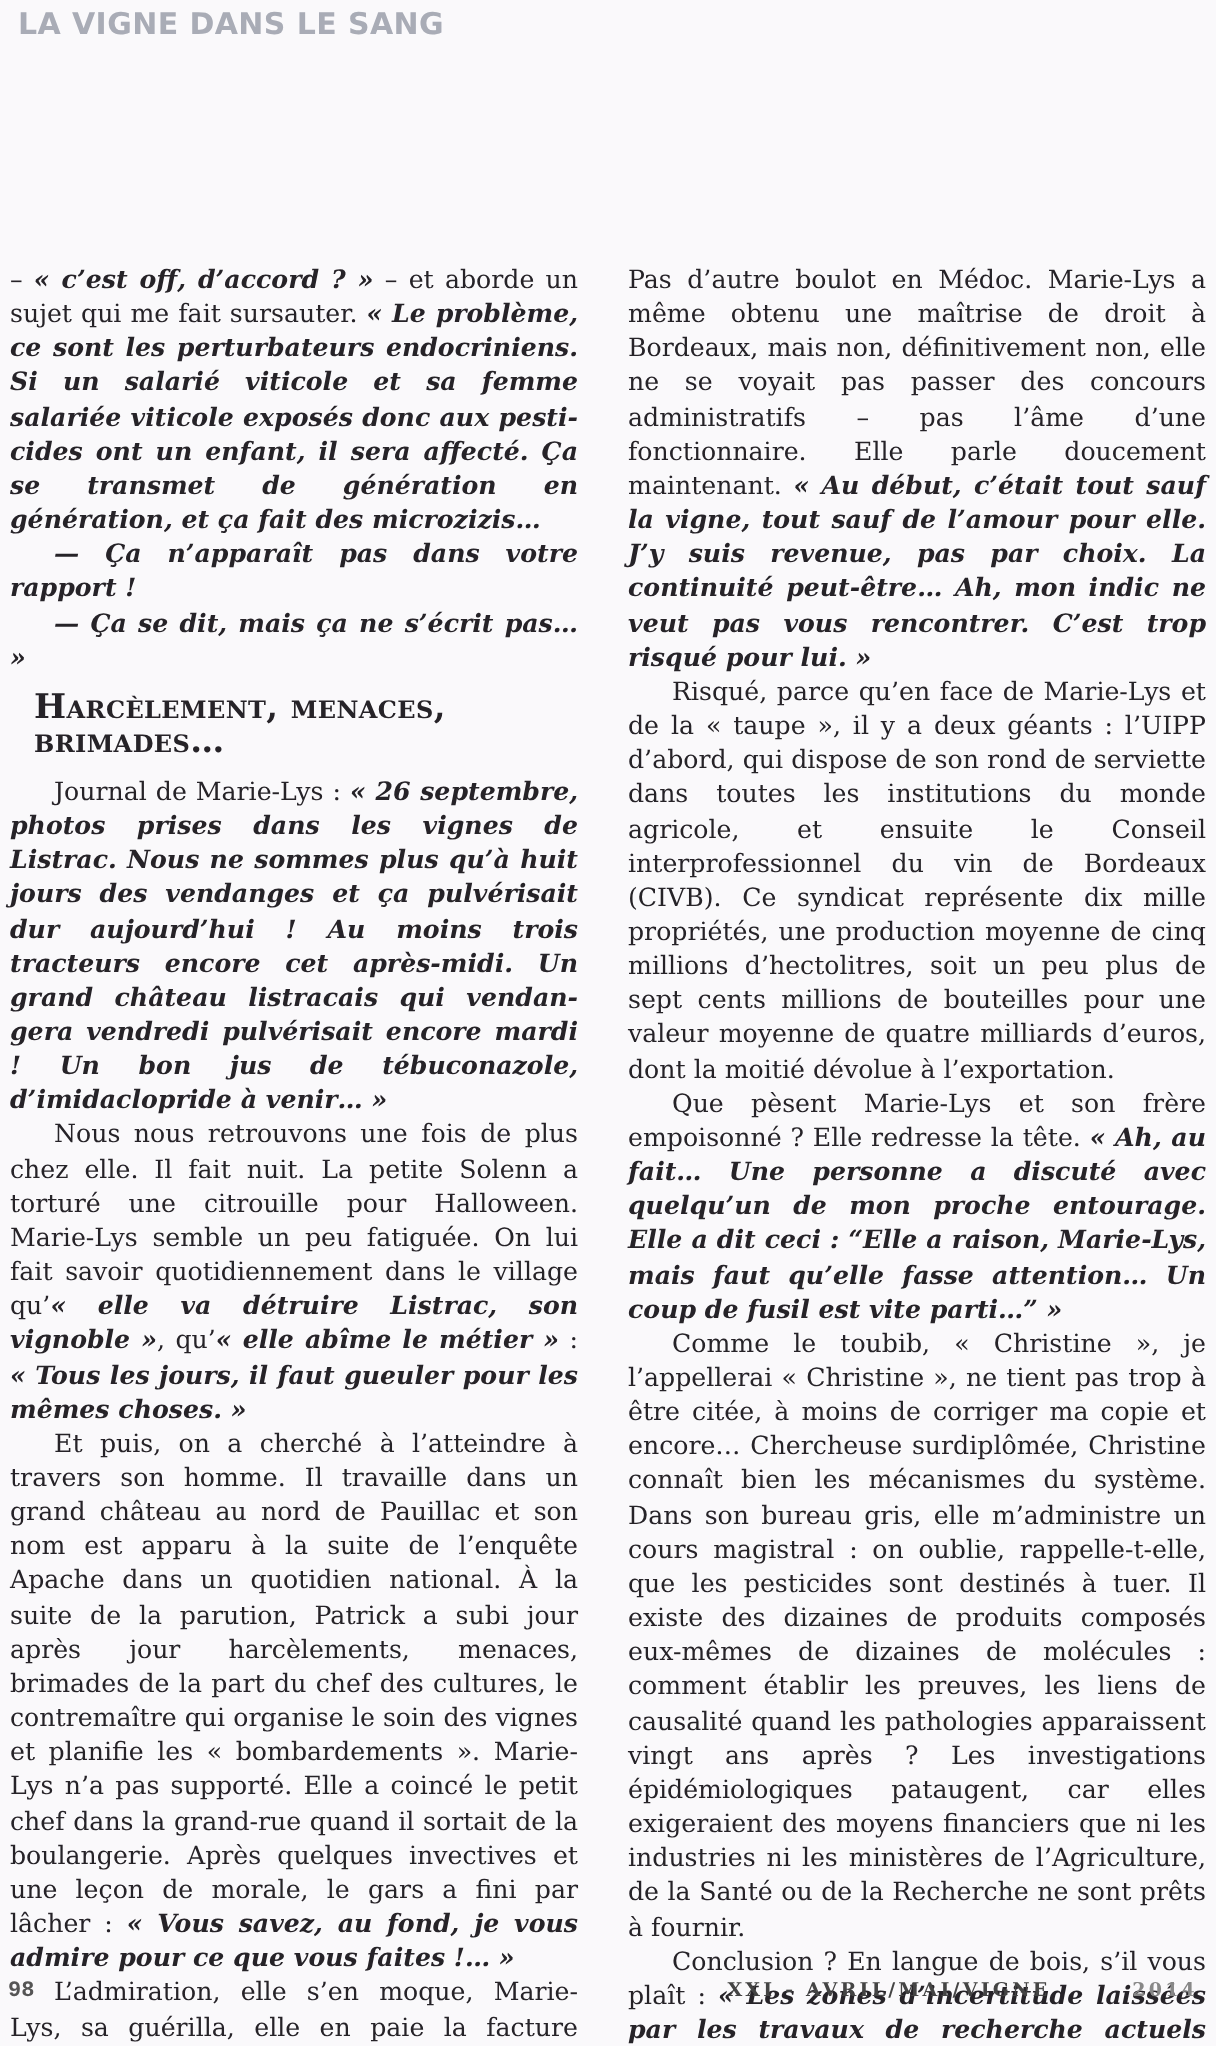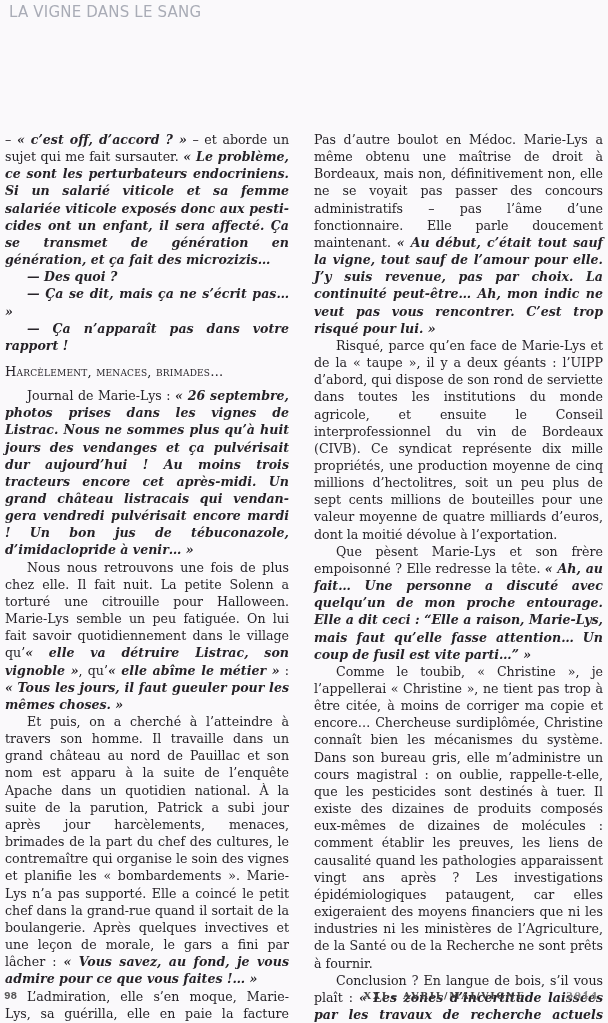--- a/index.html
+++ b/index.html
@@ -6,37 +6,37 @@
   body {
     width: 608px; height: 1023px; overflow: hidden;
     background: #faf9fb;
     color: #262328;
     font-family: "DejaVu Serif", "Liberation Serif", serif;
     position: relative;
   }
   .running-head {
     position: absolute; left: 9px; top: 3px;
     font-family: "DejaVu Sans", "Liberation Sans", sans-serif;
-    font-weight: normal; font-size: 15px; letter-spacing: 0.2px;
+    font-weight: bold; font-size: 15px; letter-spacing: 0.2px;
     color: #a9acb6;
   }
   .col {
     position: absolute; top: 131px;
     font-size: 12.6px; line-height: 17.15px;
     text-align: justify; hyphens: manual;
   }
   .col-left { left: 5px; width: 284px; }
   .col-right { left: 314px; width: 289px; top: 131px; }
   .col p { margin: 0; }
   .col p.ind { text-indent: 22px; }
   .col p.dash { text-indent: 22px; }
   .col em { font-style: italic; font-weight: bold; }
   .col h3 {
-    margin: 9px 0 7px 0;
-    font-size: 13px; font-weight: normal; line-height: 17px;
+    margin: 9px 0 7px 12px;
+    font-size: 17px; font-weight: bold; line-height: 17px;
     font-variant: small-caps; letter-spacing: 0.2px;
     text-align: left;
   }
   .folio {
     position: absolute; left: 4px; top: 990px;
     font-family: Liberation Mono, monospace;
     font-weight: bold; font-size: 11px; color: #555;
   }
   .issue {
     position: absolute; right: 9px; top: 990px;
@@ -45,23 +45,22 @@
   }
   .issue .yr { color: #888; margin-left: 36px; }
 </style>
 </head>
 <body>
 
 <div class="running-head">LA VIGNE DANS LE SANG</div>
 
 <div class="col col-left">
   <p><span>– </span><em>« c’est off, d’accord ? »</em><span> – et aborde un sujet qui me fait sursauter. </span><em>« Le problème, ce sont les perturbateurs endocriniens. Si un salarié viticole et sa femme salariée viticole exposés donc aux pesti­cides ont un enfant, il sera affecté. Ça se transmet de génération en génération, et ça fait des microzizis…</em></p>
-  <p class="dash"><em>— Des quoi ?</em></p>
+  <p class="dash"><em>— Ça n’apparaît pas dans votre rapport !</em></p>
   <p class="dash"><em>— Ça se dit, mais ça ne s’écrit pas… »</em></p>
-  <p class="dash"><em>— Ça n’apparaît pas dans votre rapport !</em></p>
   <h3>Harcèlement, menaces, brimades…</h3>
   <p class="ind"><span>Journal de Marie-Lys : </span><em>« 26 septembre, photos prises dans les vignes de Listrac. Nous ne sommes plus qu’à huit jours des vendanges et ça pulvérisait dur aujourd’hui ! Au moins trois tracteurs encore cet après-midi. Un grand château listracais qui vendan­gera vendredi pulvérisait encore mardi ! Un bon jus de tébuconazole, d’imidaclopride à venir… »</em></p>
   <p class="ind"><span>Nous nous retrouvons une fois de plus chez elle. Il fait nuit. La petite Solenn a torturé une citrouille pour Halloween. Marie-Lys semble un peu fati­guée. On lui fait savoir quotidiennement dans le village qu’</span><em>« elle va détruire Listrac, son vignoble »</em><span>, qu’</span><em>« elle abîme le métier »</em><span> : </span><em>« Tous les jours, il faut gueuler pour les mêmes choses. »</em></p>
   <p class="ind"><span>Et puis, on a cherché à l’atteindre à travers son homme. Il travaille dans un grand château au nord de Pauillac et son nom est apparu à la suite de l’enquête Apache dans un quotidien national. À la suite de la parution, Patrick a subi jour après jour harcèlements, menaces, brimades de la part du chef des cultures, le contremaître qui organise le soin des vignes et planifie les « bombardements ». Marie-Lys n’a pas supporté. Elle a coincé le petit chef dans la grand-rue quand il sortait de la bou­langerie. Après quelques invectives et une leçon de morale, le gars a fini par lâcher : </span><em>« Vous savez, au fond, je vous admire pour ce que vous faites !… »</em></p>
   <p class="ind"><span>L’admiration, elle s’en moque, Marie-Lys, sa guérilla, elle en paie la facture chaque jour que le Seigneur fait dans ses vignes. </span></p>
 
 </div>
 
 <div class="col col-right">
   <p><span>Pas d’autre boulot en Médoc. Marie-Lys a même obtenu une maîtrise de droit à Bordeaux, mais non, définitivement non, elle ne se voyait pas pas­ser des concours administratifs – pas l’âme d’une fonctionnaire. Elle parle doucement maintenant. </span><em>« Au début, c’était tout sauf la vigne, tout sauf de l’amour pour elle. J’y suis revenue, pas par choix. La continuité peut-être… Ah, mon indic ne veut pas vous rencontrer. C’est trop risqué pour lui. »</em></p>

